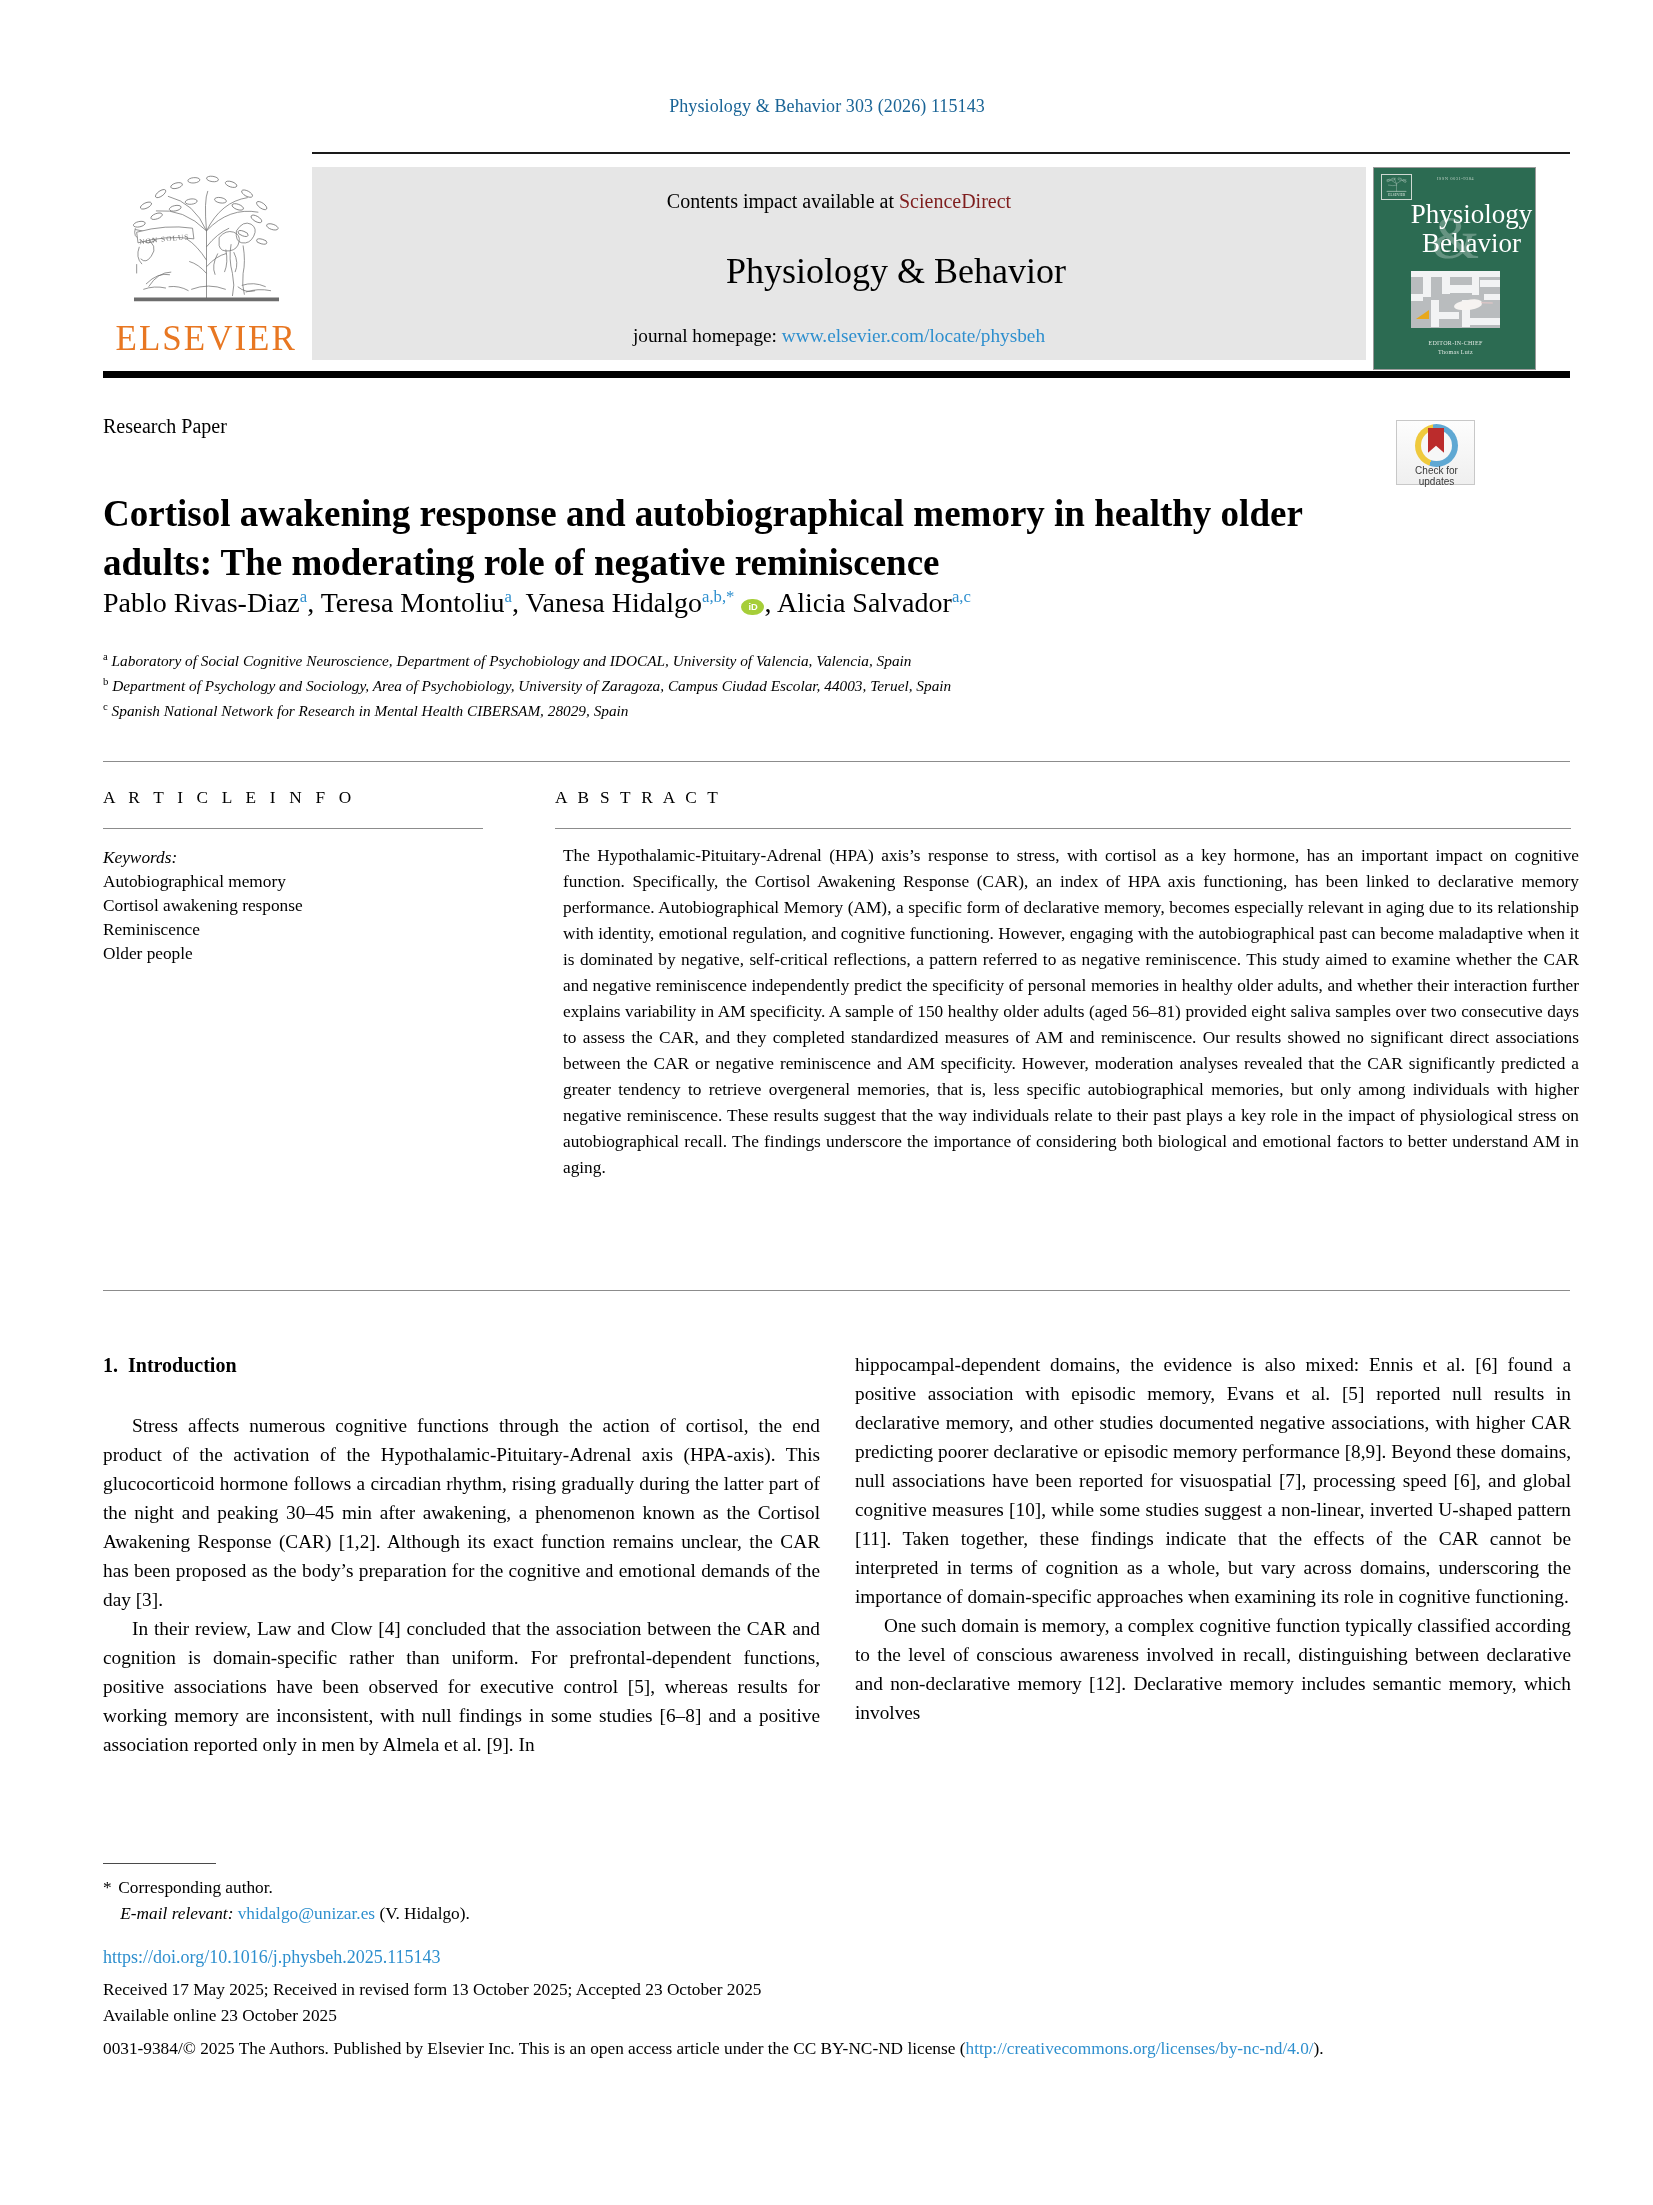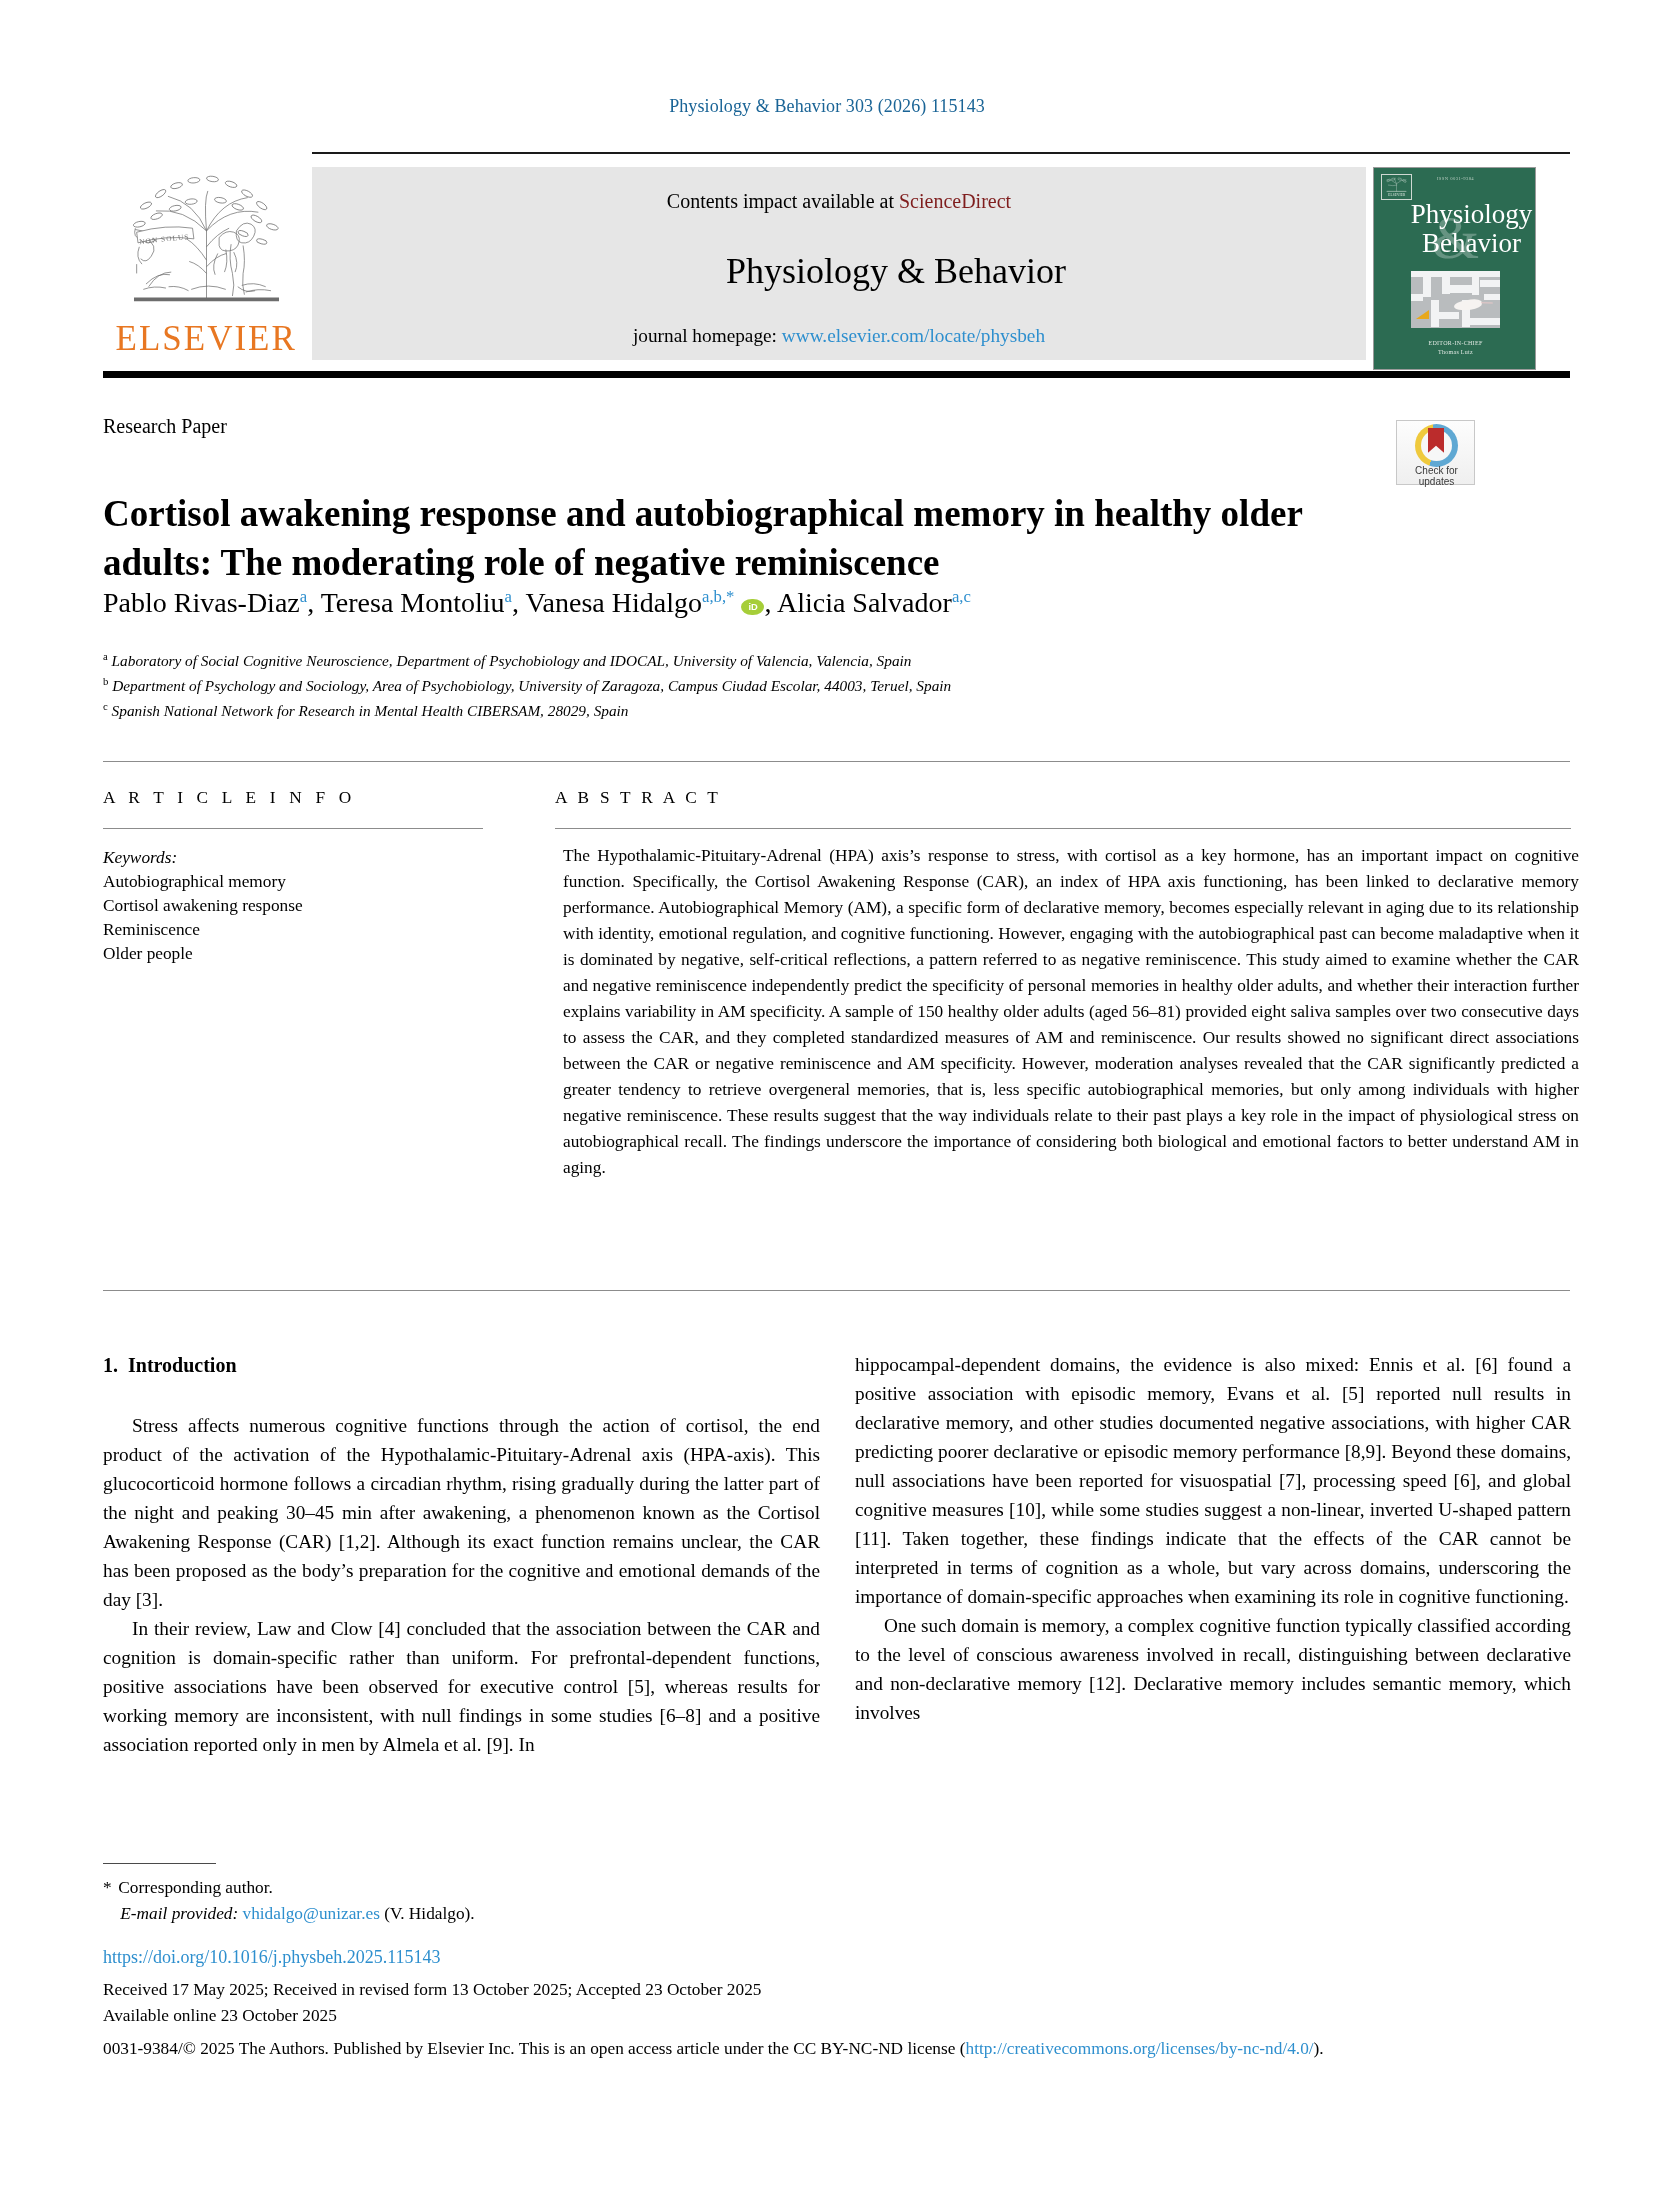--- a/index.html
+++ b/index.html
@@ -496,21 +496,21 @@
   </div>
 
   <div class="col-right">
     <p class="cont">hippocampal-dependent domains, the evidence is also mixed: Ennis et al. [6] found a positive association with episodic memory, Evans et al. [5] reported null results in declarative memory, and other studies documented negative associations, with higher CAR predicting poorer declarative or episodic memory performance [8,9]. Beyond these domains, null associations have been reported for visuospatial [7], processing speed [6], and global cognitive measures [10], while some studies suggest a non-linear, inverted U-shaped pattern [11]. Taken together, these findings indicate that the effects of the CAR cannot be interpreted in terms of cognition as a whole, but vary across domains, underscoring the importance of domain-specific approaches when examining its role in cognitive functioning.</p>
     <p>One such domain is memory, a complex cognitive function typically classified according to the level of conscious awareness involved in recall, distinguishing between declarative and non-declarative memory [12]. Declarative memory includes semantic memory, which involves</p>
   </div>
 
   <div class="foot-rule"></div>
   <div class="foot-note">
     <div><span class="star">*</span><span>Corresponding author.</span></div>
-    <div style="padding-left:17.3px"><span class="em">E-mail provided:</span> <span class="mail">vhidalgo@unizar.es</span> <span>(V. Hidalgo).</span></div>
+    <div style="padding-left:17.3px"><span class="em">E-mail relevant:</span> <span class="mail">vhidalgo@unizar.es</span> <span>(V. Hidalgo).</span></div>
   </div>
 
   <div class="foot-doi">https://doi.org/10.1016/j.physbeh.2025.115143</div>
   <div class="foot-dates">
     <div>Received 17 May 2025; Received in revised form 13 October 2025; Accepted 23 October 2025</div>
     <div>Available online 23 October 2025</div>
   </div>
   <div class="foot-copy"><span>0031-9384/© 2025 The Authors.  Published by Elsevier Inc.  This is an open access article under the CC BY-NC-ND license (</span><span class="cc">http://creativecommons.org/licenses/by-nc-nd/4.0/</span><span>).</span></div>
 
 </div>

